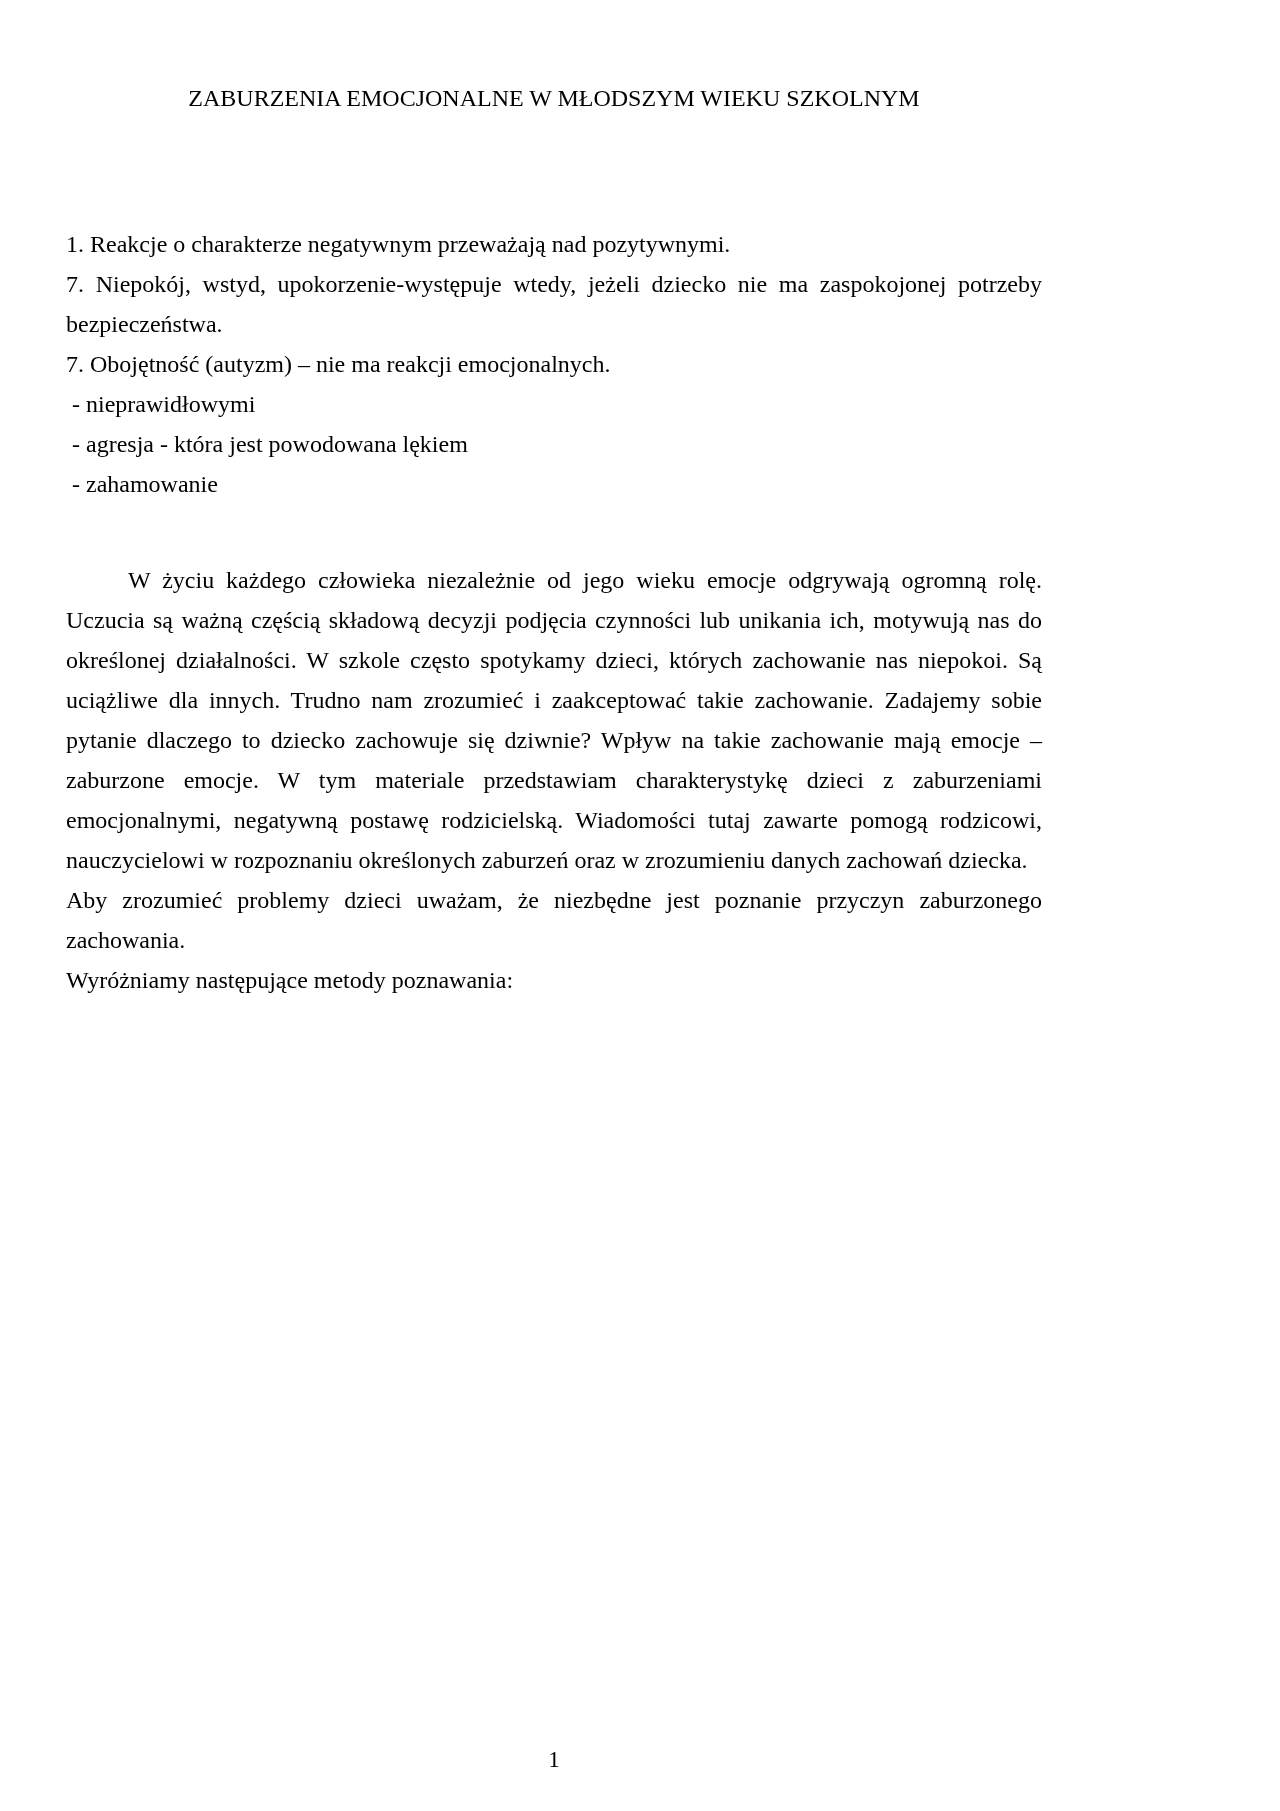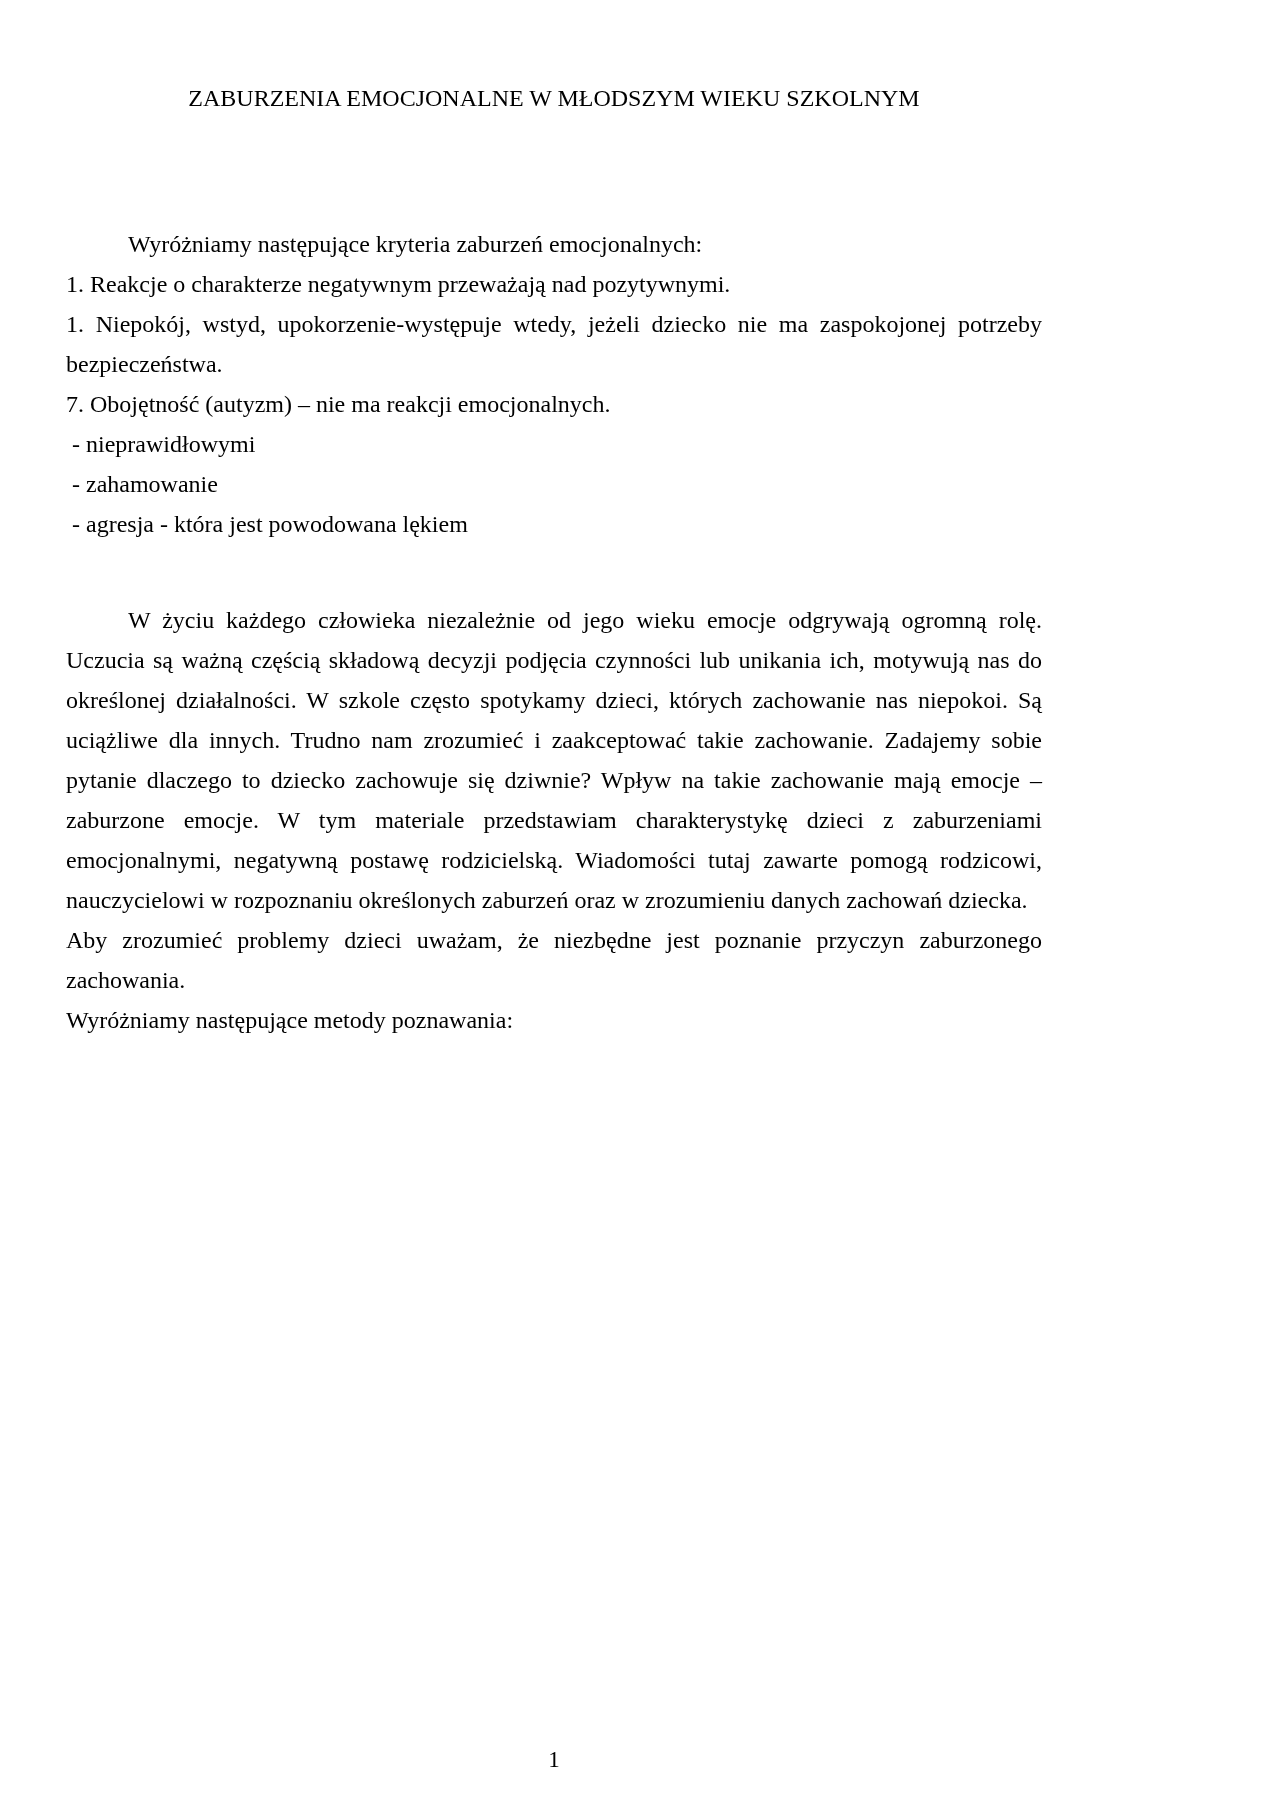--- a/index.html
+++ b/index.html
@@ -48,30 +48,29 @@
     line-height: 40px;
   }
 </style>
 </head>
 <body>
 
 <div class="page">
 
   <div class="doc-title">ZABURZENIA EMOCJONALNE W MŁODSZYM WIEKU SZKOLNYM</div>
 
-  <p class="para indent">Wyróżniamy następujące kryteria zaburzeń emocjonalnych:</p>
 
   <p class="para">1. Reakcje o charakterze negatywnym przeważają nad pozytywnymi.</p>
-  <p class="para">1. Niepokój, wstyd, upokorzenie-występuje wtedy, jeżeli dziecko nie ma zaspokojonej potrzeby bezpieczeństwa.</p>
+  <p class="para">7. Niepokój, wstyd, upokorzenie-występuje wtedy, jeżeli dziecko nie ma zaspokojonej potrzeby bezpieczeństwa.</p>
   <p class="para">7. Obojętność (autyzm) – nie ma reakcji emocjonalnych.</p>
 
 
   <p class="line list-line">- nieprawidłowymi</p>
+  <p class="line list-line">- agresja - która jest powodowana lękiem</p>
   <p class="line list-line">- zahamowanie</p>
-  <p class="line list-line">- agresja - która jest powodowana lękiem</p>
 
   <p class="para indent gap-before">W życiu każdego człowieka niezależnie od jego wieku emocje odgrywają ogromną rolę. Uczucia są ważną częścią składową decyzji podjęcia czynności lub unikania ich, motywują nas do określonej działalności. W szkole często spotykamy dzieci, których zachowanie nas niepokoi. Są uciążliwe dla innych. Trudno nam zrozumieć i zaakceptować takie zachowanie. Zadajemy sobie pytanie dlaczego to dziecko zachowuje się dziwnie? Wpływ na takie zachowanie mają emocje – zaburzone emocje. W tym materiale przedstawiam charakterystykę dzieci z zaburzeniami emocjonalnymi, negatywną postawę rodzicielską. Wiadomości tutaj zawarte pomogą rodzicowi, nauczycielowi w rozpoznaniu określonych zaburzeń oraz w zrozumieniu danych zachowań dziecka.</p>
 
 
   <p class="para">Aby zrozumieć problemy dzieci uważam, że niezbędne jest poznanie przyczyn zaburzonego zachowania.</p>
 
   <p class="para">Wyróżniamy następujące metody poznawania:</p>
 
   <div class="page-number">1</div>
 

